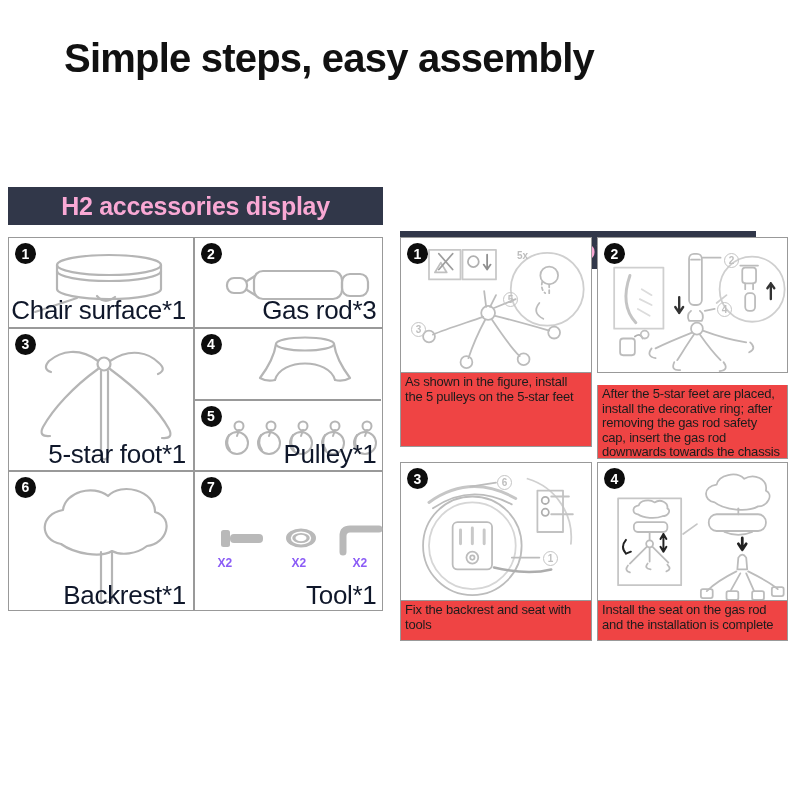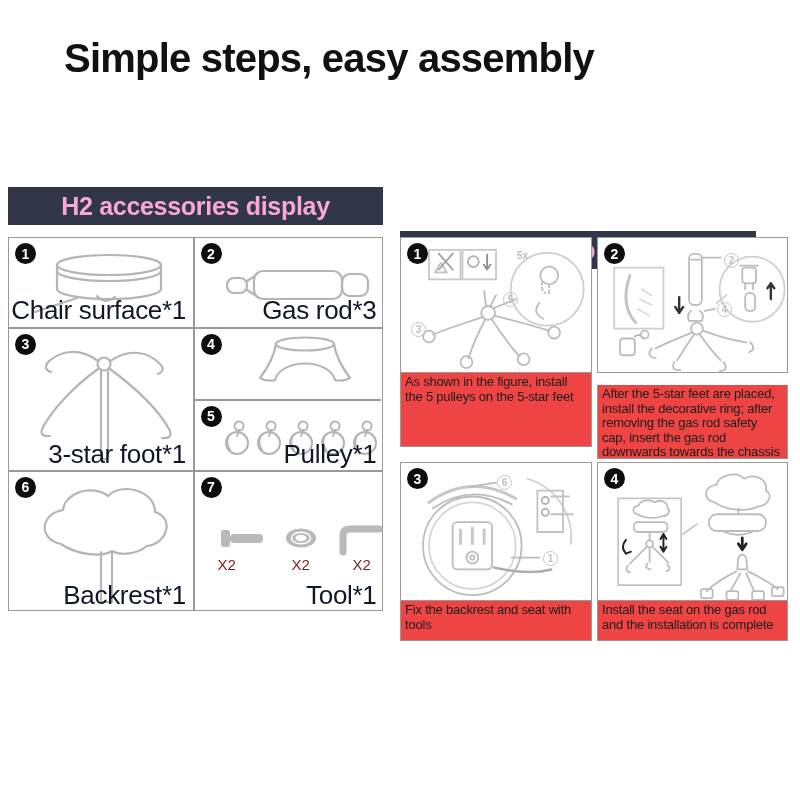--- a/index.html
+++ b/index.html
@@ -24,21 +24,21 @@
   .acc-grid { position:absolute; left:8px; top:237px; width:375px; height:374px;
     border:1.5px solid #999; }
   .gridline { position:absolute; background:#999; }
   .cell { position:absolute; }
   .badge { position:absolute; top:5px; left:6px; width:21px; height:21px; border-radius:50%;
     background:#0d0d0d; color:#fff; font-size:14px; font-weight:bold;
     display:flex; align-items:center; justify-content:center; z-index:3; }
   .cell-label { position:absolute; right:7px; bottom:1px; font-size:26px;
     letter-spacing:-0.3px; color:#0f172a; z-index:2; white-space:nowrap; }
   .sketch { position:absolute; left:0; top:0; width:100%; height:100%; }
-  .x2 { position:absolute; color:#7f1d1d; font-size:15px; font-weight:normal; z-index:2; }
+  .x2 { position:absolute; color:#8b5cf6; font-size:12px; font-weight:bold; z-index:2; }
 
   
   .inst-area { position:absolute; left:400px; top:237px; width:388px; height:403px; }
   .step-card { position:absolute; }
   .step-illus { position:relative; border:1.5px solid #999; background:#fff; }
   .step-text { border:1.5px solid #999; border-top:none; background:#ef4444;
     font-size:13px; line-height:14.6px; letter-spacing:-0.2px; color:#1c1c1c;
     padding:2px 4px 0 4px; }
   .circ-num { position:absolute; width:15px; height:15px; border:1.5px solid #c5c5c5;
     border-radius:50%; color:#bfbfbf; font-size:10px; font-weight:bold;
@@ -91,21 +91,21 @@
     <div class="cell" style="left:0; top:90.5px; width:184px; height:142px;">
       <span class="badge">3</span>
       <svg class="sketch" viewBox="0 0 184 142" fill="none" stroke="#b5b5b5" stroke-width="2.2" stroke-linecap="round" stroke-linejoin="round">
         <circle cx="95" cy="35" r="6.5"></circle>
         <path d="M89,32 C70,18 52,22 40,32 q-7,8 2,11"></path>
         <path d="M101,32 C122,18 140,24 150,34 q8,7 -1,11"></path>
         <path d="M89,40 C64,58 44,80 34,98 q-5,10 7,9"></path>
         <path d="M101,40 C128,60 150,82 160,100 q5,10 -7,9"></path>
         <path d="M92,42 L92,128 M99,42 L99,128 M92,128 q3.5,5 7,0"></path>
       </svg>
-      <span class="cell-label">3-star foot*1</span>
+      <span class="cell-label">5-star foot*1</span>
     </div>
 
     <div class="cell" style="left:185.5px; top:90.5px; width:189px; height:71px;">
       <span class="badge">4</span>
       <svg class="sketch" viewBox="0 0 189 71" fill="none" stroke="#b5b5b5" stroke-width="2.2" stroke-linecap="round" stroke-linejoin="round">
         <ellipse cx="110" cy="15" rx="29" ry="6.5"></ellipse>
         <path d="M81,15 C79,29 71,41 65,49 q7,4 15,2"></path>
         <path d="M139,15 C141,29 149,41 155,49 q-7,4 -15,2"></path>
         <path d="M80,51 C86,29 134,29 140,51"></path>
       </svg>

